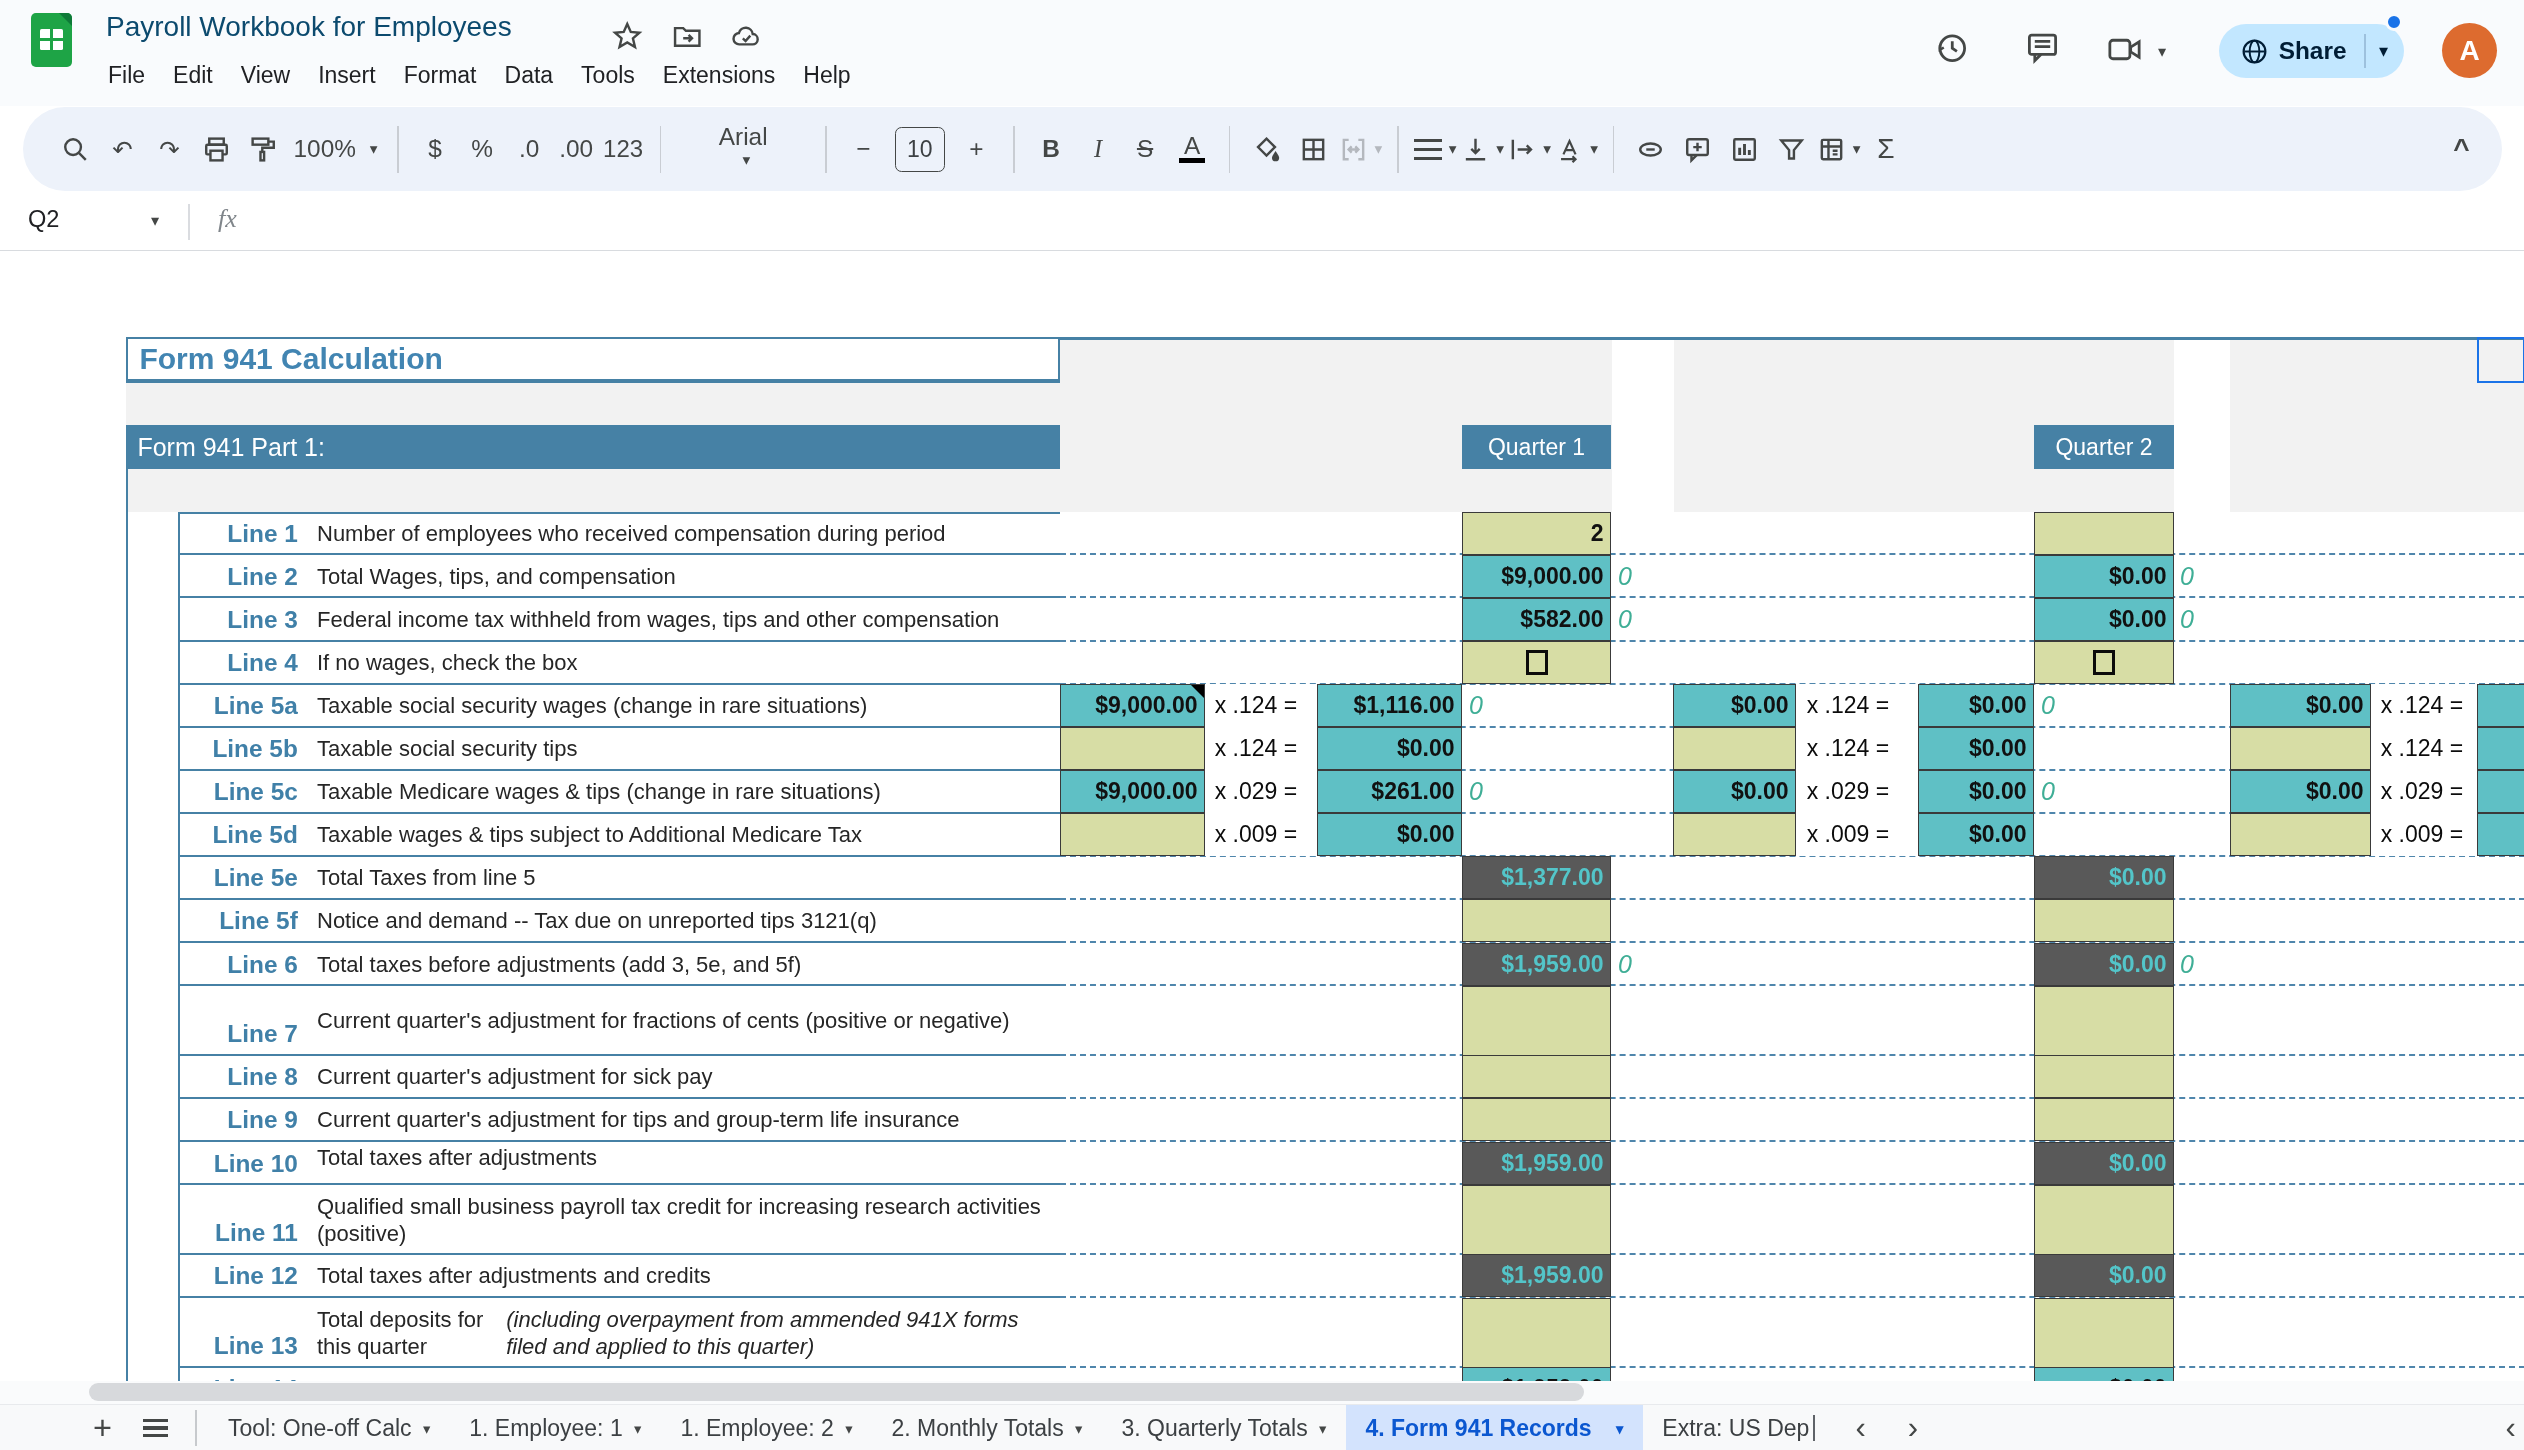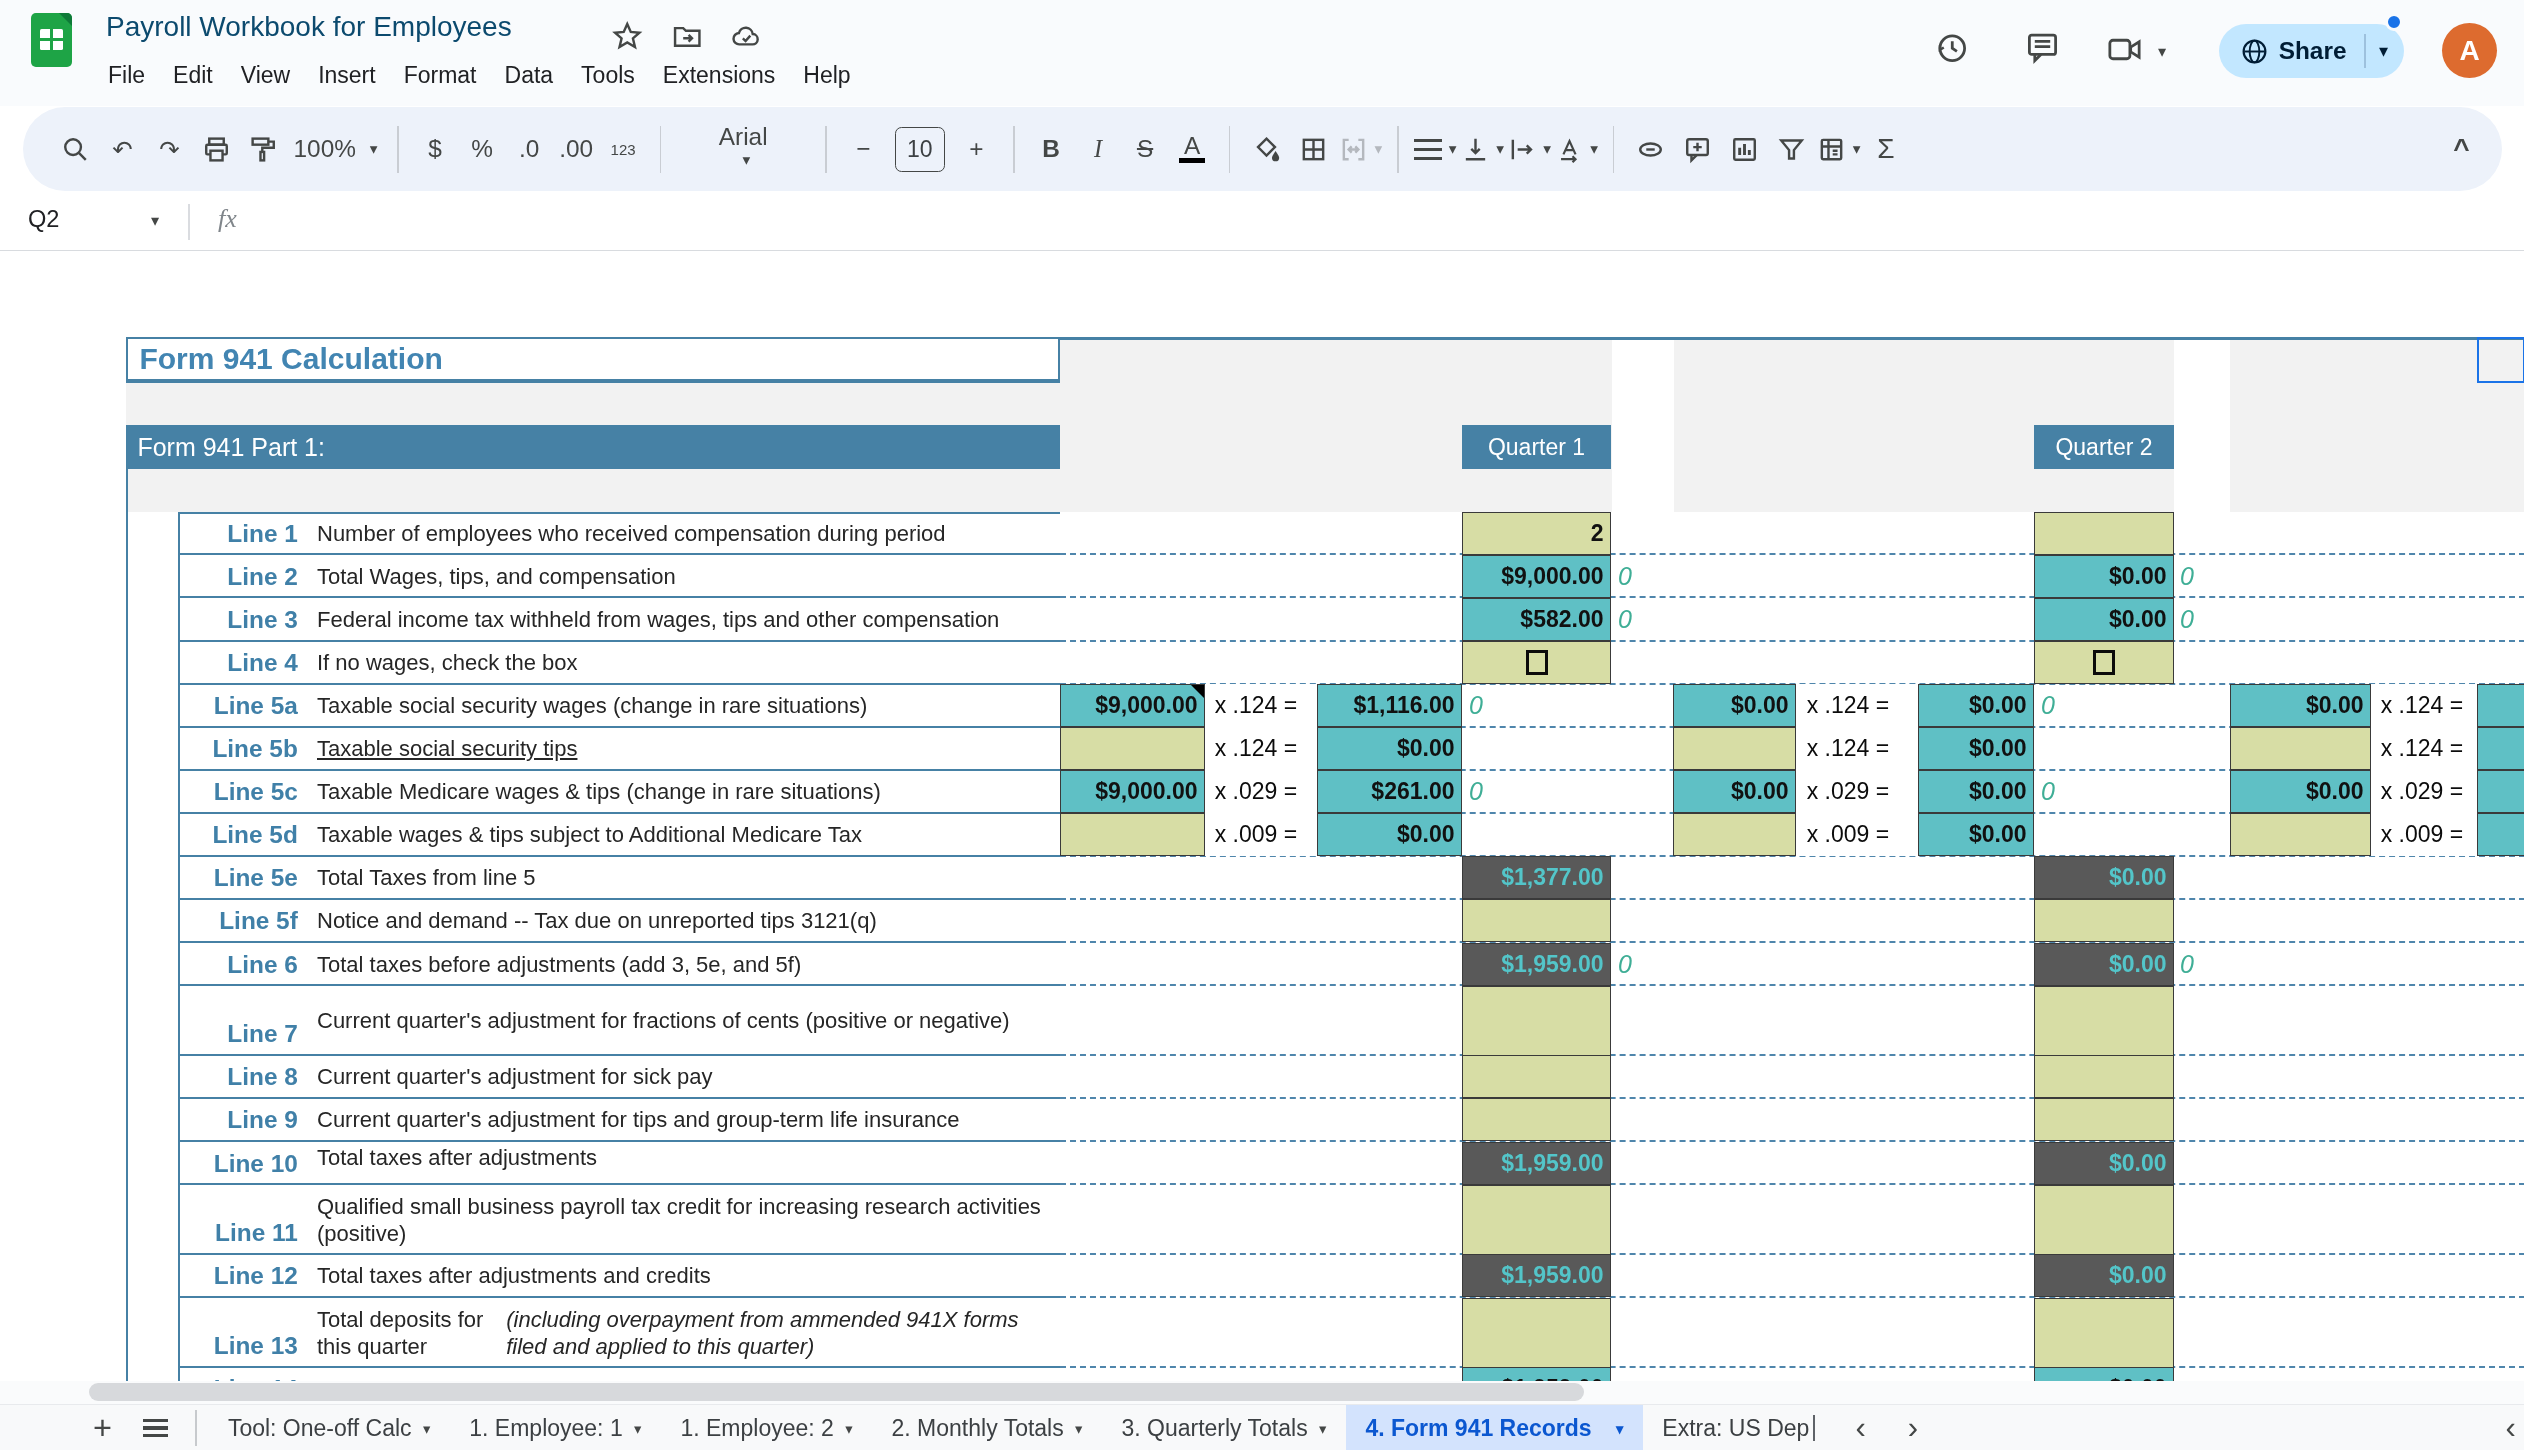--- a/index.html
+++ b/index.html
@@ -209,21 +209,21 @@
     </span>
   <span class="tbi" id="zoom-sel">
     <span>100%</span>
     <span class="tb-caret">▾</span>
     </span>
   <span class="tb-sep"></span>
   <span class="tbi">$</span>
   <span class="tbi">%</span>
   <span class="tbi">.0</span>
   <span class="tbi">.00</span>
-  <span class="tbi" style="font-size:15px">123</span>
+  <span class="tbi" style="font-size:24px">123</span>
   <span class="tb-sep"></span>
   <span class="tbi" id="font-sel">
     <span>Arial</span>
     <span class="tb-caret">▾</span>
     </span>
   <span class="tb-sep"></span>
   <span class="tbi">−</span>
   <span id="size-box">10</span>
   <span class="tbi">+</span>
   <span class="tb-sep"></span>
@@ -395,21 +395,21 @@
     <div class="dashline" style="top: 388px;"></div>
     <div class="line-label" style="top: 389px; height: 43px;">Line 4</div>
     <div class="line-desc" style="top: 389px; height: 43px;">If no wages, check the box</div>
     <div class="solidline" style="top: 431px;"></div>
     <div class="dashline" style="top: 431px;"></div>
     <div class="line-label" style="top: 432px; height: 43px;">Line 5a</div>
     <div class="line-desc" style="top: 432px; height: 43px;">Taxable social security wages (change in rare situations)</div>
     <div class="solidline" style="top: 474px;"></div>
     <div class="dashline" style="top: 474px;"></div>
     <div class="line-label" style="top: 475px; height: 43px;">Line 5b</div>
-    <div class="line-desc" style="top: 475px; height: 43px; text-decoration: underline;">Taxable social security tips</div>
+    <div class="line-desc" style="top: 475px; height: 43px;">Taxable social security tips</div>
     <div class="solidline" style="top: 517px;"></div>
     <div class="dashline" style="top: 517px;"></div>
     <div class="line-label" style="top: 518px; height: 43px;">Line 5c</div>
     <div class="line-desc" style="top: 518px; height: 43px;">Taxable Medicare wages &amp; tips (change in rare situations)</div>
     <div class="solidline" style="top: 560px;"></div>
     <div class="dashline" style="top: 560px;"></div>
     <div class="line-label" style="top: 561px; height: 43px;">Line 5d</div>
     <div class="line-desc" style="top: 561px; height: 43px;">Taxable wages &amp; tips subject to Additional Medicare Tax</div>
     <div class="solidline" style="top: 603px;"></div>
     <div class="dashline" style="top: 603px;"></div>

